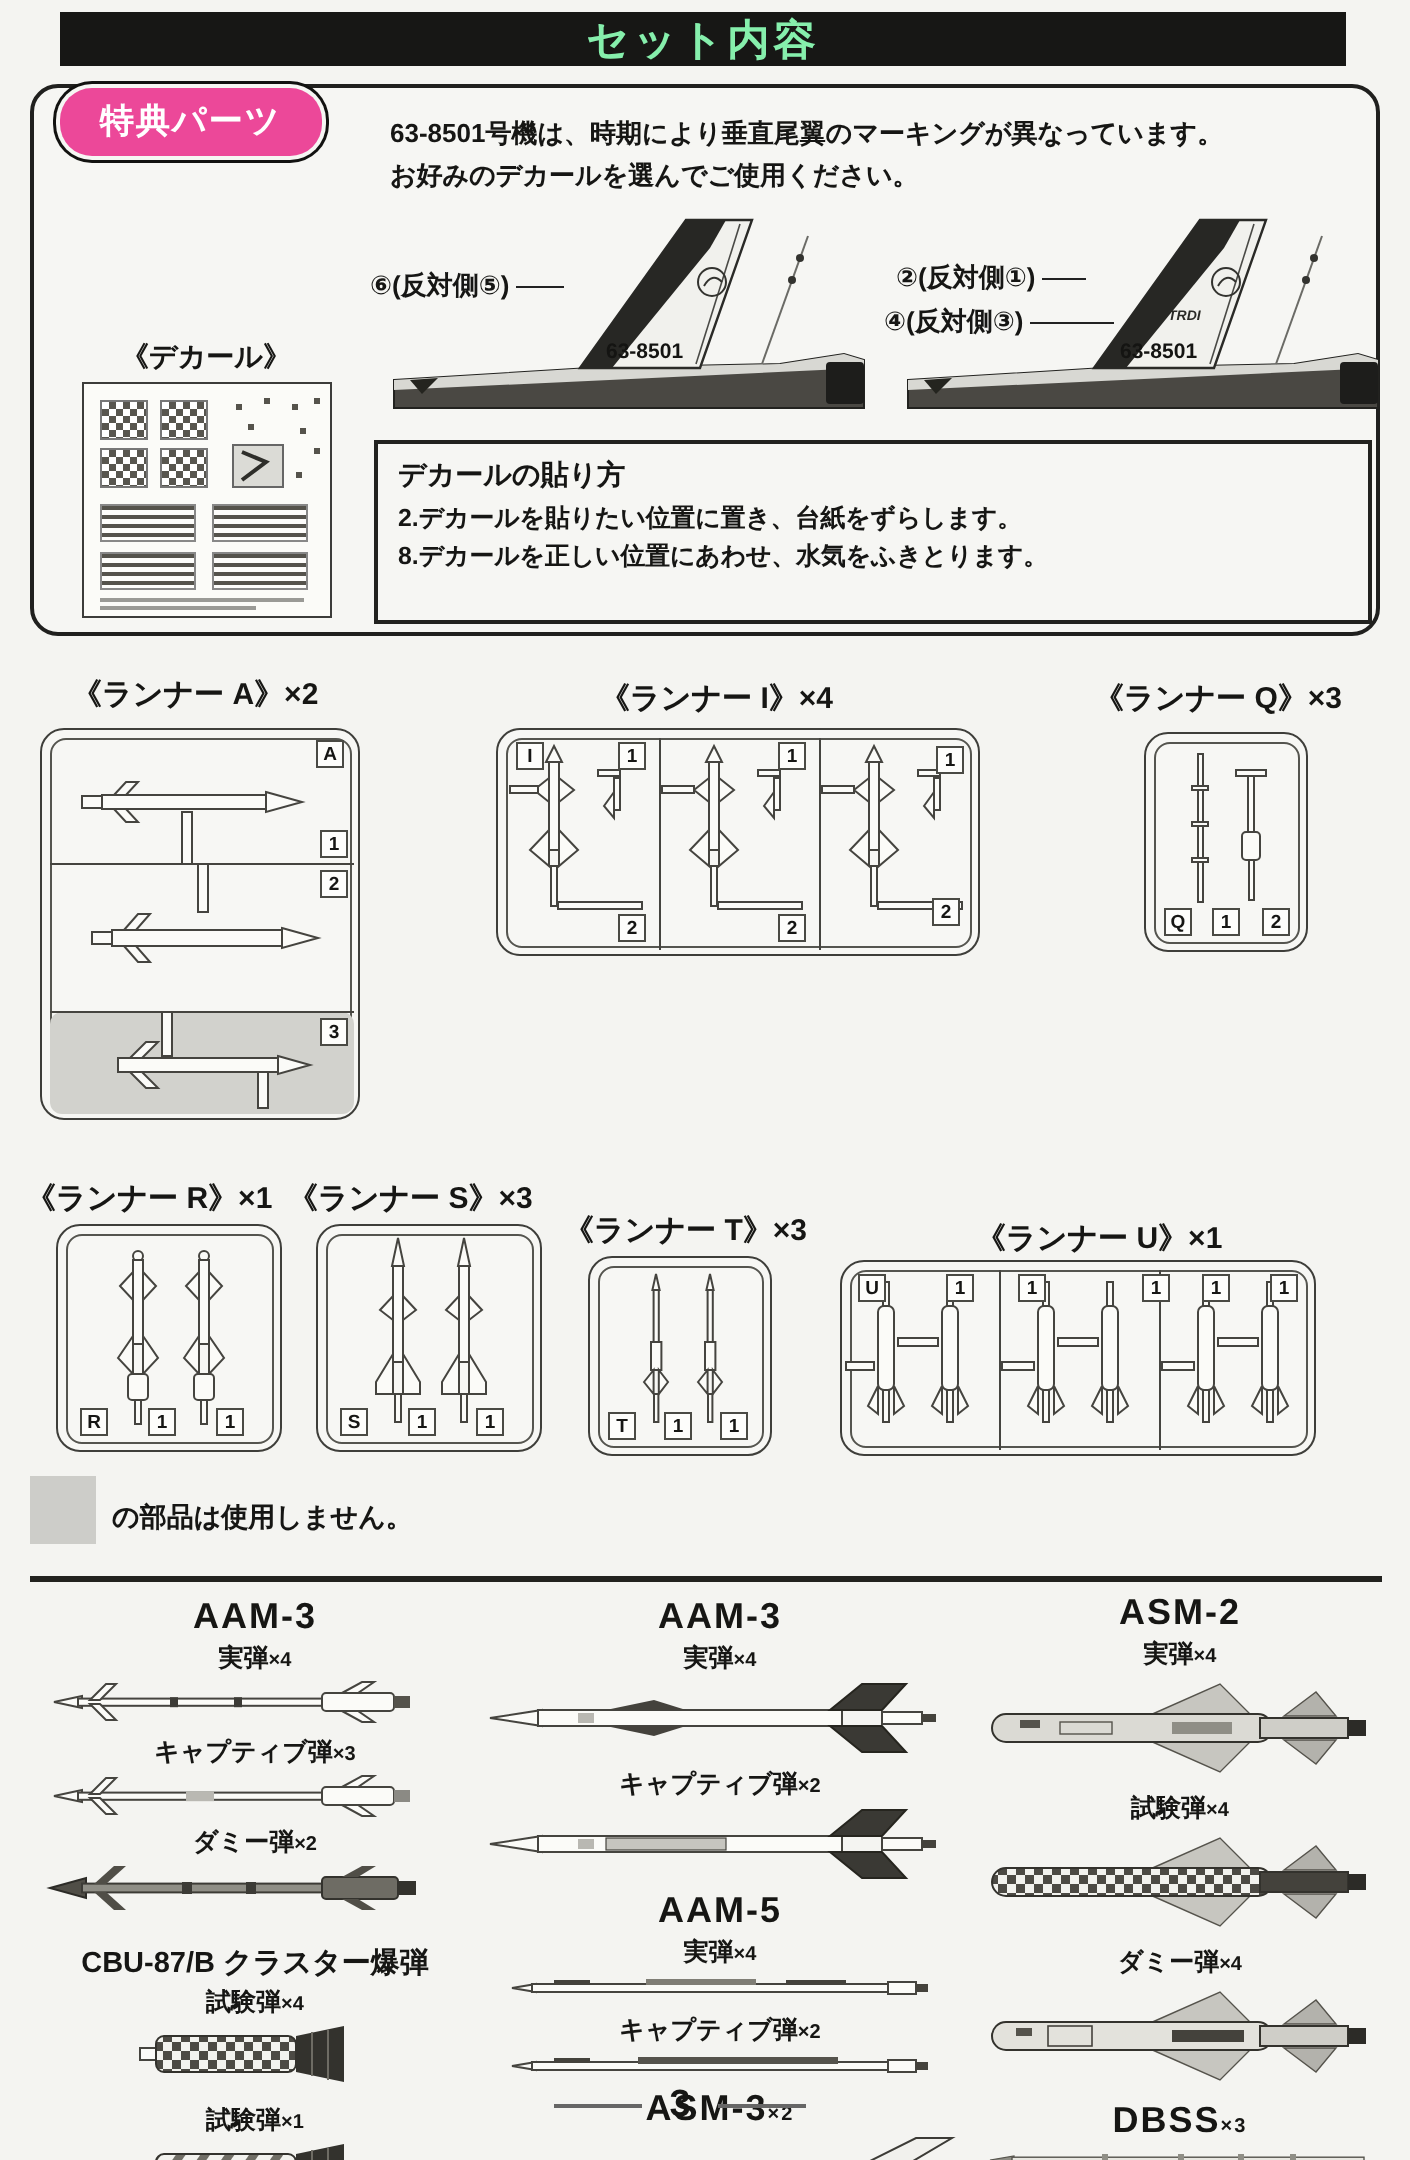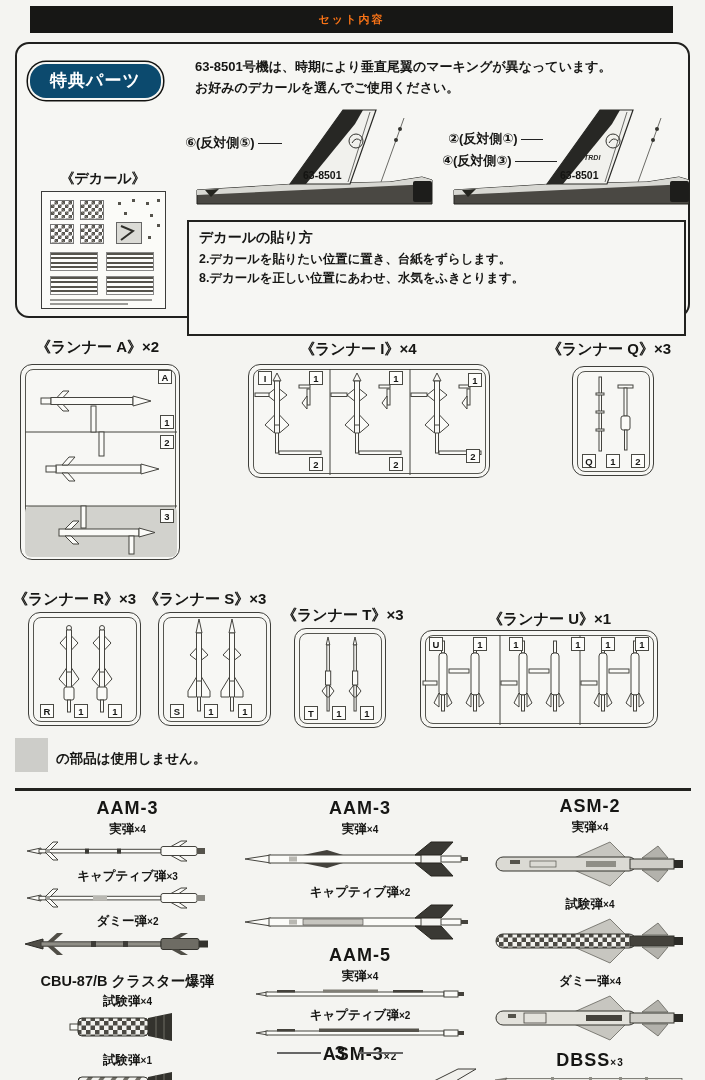--- a/index.html
+++ b/index.html
@@ -2,26 +2,26 @@
 <html><head>
 <meta charset="utf-8">
 <style>
   * { margin:0; padding:0; box-sizing:border-box; }
   body { background:#e8e8e5; font-family:"Liberation Sans","DejaVu Sans",sans-serif; color:#161614; }
   .page { position:relative; width:705px; height:1080px; background:#f4f4f1; margin:0 auto; overflow:hidden; }
 
   
   .hbar { position:absolute; left:30px; top:6px; width:643px; height:27px; background:#171715;
           display:flex; align-items:center; justify-content:center; }
-  .hbar span { color:#f97316; font-size:11px; font-weight:700; letter-spacing:2px; }
+  .hbar span { color:#86efac; font-size:21px; font-weight:700; letter-spacing:2px; }
 
   
   .bonus { position:absolute; left:15px; top:42px; width:675px; height:276px;
            border:2.5px solid #20201e; border-radius:14px; background:#f6f6f3; }
-  .badge { position:absolute; left:13px; top:20px; background:#0c4a6e; color:#fff; border-radius:16px;
+  .badge { position:absolute; left:13px; top:0; background:#ec4899; color:#fff; border-radius:16px;
            padding:5px 20px 6px; font-size:17px; font-weight:700; letter-spacing:1px;
            box-shadow:0 0 0 2px #f6f6f3, 0 0 0 3.5px #121210; }
   .desc { position:absolute; left:178px; top:13px; width:492px; font-size:13px; font-weight:600; line-height:1.6; }
 
   .tail { position:absolute; width:250px; height:110px; }
   .tail-l { left:168px; top:58px; }
   .tail-r { left:425px; top:58px; }
   .tail svg { position:absolute; left:0; top:0; }
   .tlabel { position:absolute; font-size:13px; font-weight:700; display:flex; align-items:center; white-space:nowrap; }
   .tlabel .lead { display:inline-block; height:0; border-top:1.3px solid #222; margin-left:3px; }
@@ -32,21 +32,21 @@
   .dk { position:absolute; width:24px; height:20px;
         background-image:linear-gradient(45deg,#58564f 25%,transparent 25%,transparent 75%,#58564f 75%),
                          linear-gradient(45deg,#58564f 25%,transparent 25%,transparent 75%,#58564f 75%);
         background-size:7px 7px; background-position:0 0,3.5px 3.5px; background-color:#fff; border:.5px solid #777; }
   .ds { position:absolute; width:48px; height:19px;
         background:repeating-linear-gradient(180deg,#55534c 0 2px,#fdfdfb 2px 4.5px); border:.5px solid #888; }
   .dot { position:absolute; width:3px; height:3px; background:#55534c; }
   .dline { position:absolute; height:2px; background:#9a9a96; }
   .arrowbox { position:absolute; left:74px; top:30px; width:26px; height:22px; background:#dbdbd6; border:.8px solid #666; }
 
-  .howto { position:absolute; left:170px; top:176px; width:499px; height:116px;
+  .howto { position:absolute; left:170px; top:176px; width:499px; height:92px;
            border:2px solid #22221f; background:#f6f6f3; padding:7px 10px; }
   .howto-title { font-size:14px; font-weight:700; margin-bottom:3px; }
   .step { font-size:12.4px; font-weight:600; line-height:1.52; white-space:nowrap; }
 
   
   .rlabel { position:absolute; font-size:15px; font-weight:700; white-space:nowrap; }
   .rbox { position:absolute; border:1.4px solid #3e3e3a; border-radius:12px; background:#f7f7f4; }
   .rbox::before { content:""; position:absolute; inset:3.5px; border:1px solid #55554f; border-radius:8px; pointer-events:none; }
   .rbox svg { position:absolute; left:0; top:0; }
   .tag { position:absolute; min-width:14px; height:14px; padding:0 2px; background:#fdfdfb; border:1px solid #4a4a44;
@@ -286,21 +286,21 @@
       <rect x="45" y="18" width="15" height="3" class="pt"></rect>
         <rect x="51" y="21" width="3" height="28" class="pt"></rect>
       <rect x="48" y="49" width="9" height="14" rx="2" class="pt"></rect>
         <rect x="51.5" y="63" width="2.5" height="20" class="pt"></rect>
     </svg>
     <span class="tag" style="bottom:7px;left:9px">Q</span>
     <span class="tag" style="bottom:7px;left:33px">1</span>
     <span class="tag" style="bottom:7px;left:58px">2</span>
   </div>
 
-  <div class="rlabel" style="left:13px;top:590px">《ランナー R》×3</div>
+  <div class="rlabel" style="left:13px;top:590px">《ランナー R》×1</div>
   <div class="rbox" style="left:28px;top:612px;width:113px;height:114px">
     <svg width="113" height="114" viewBox="0 0 113 114">
       <g>
         <circle cx="40" cy="15" r="2.5" class="pt"></circle>
           <rect x="37.5" y="17" width="5" height="42" class="pt"></rect>
         <polygon points="31,30 37.5,23 37.5,37" class="pt"></polygon>
           <polygon points="42.5,23 49,30 42.5,37" class="pt"></polygon>
         <polygon points="30,66 37.5,55 37.5,74" class="pt"></polygon>
           <polygon points="42.5,55 50,66 42.5,74" class="pt"></polygon>
         <rect x="35" y="74" width="10" height="13" rx="2" class="pt"></rect>

